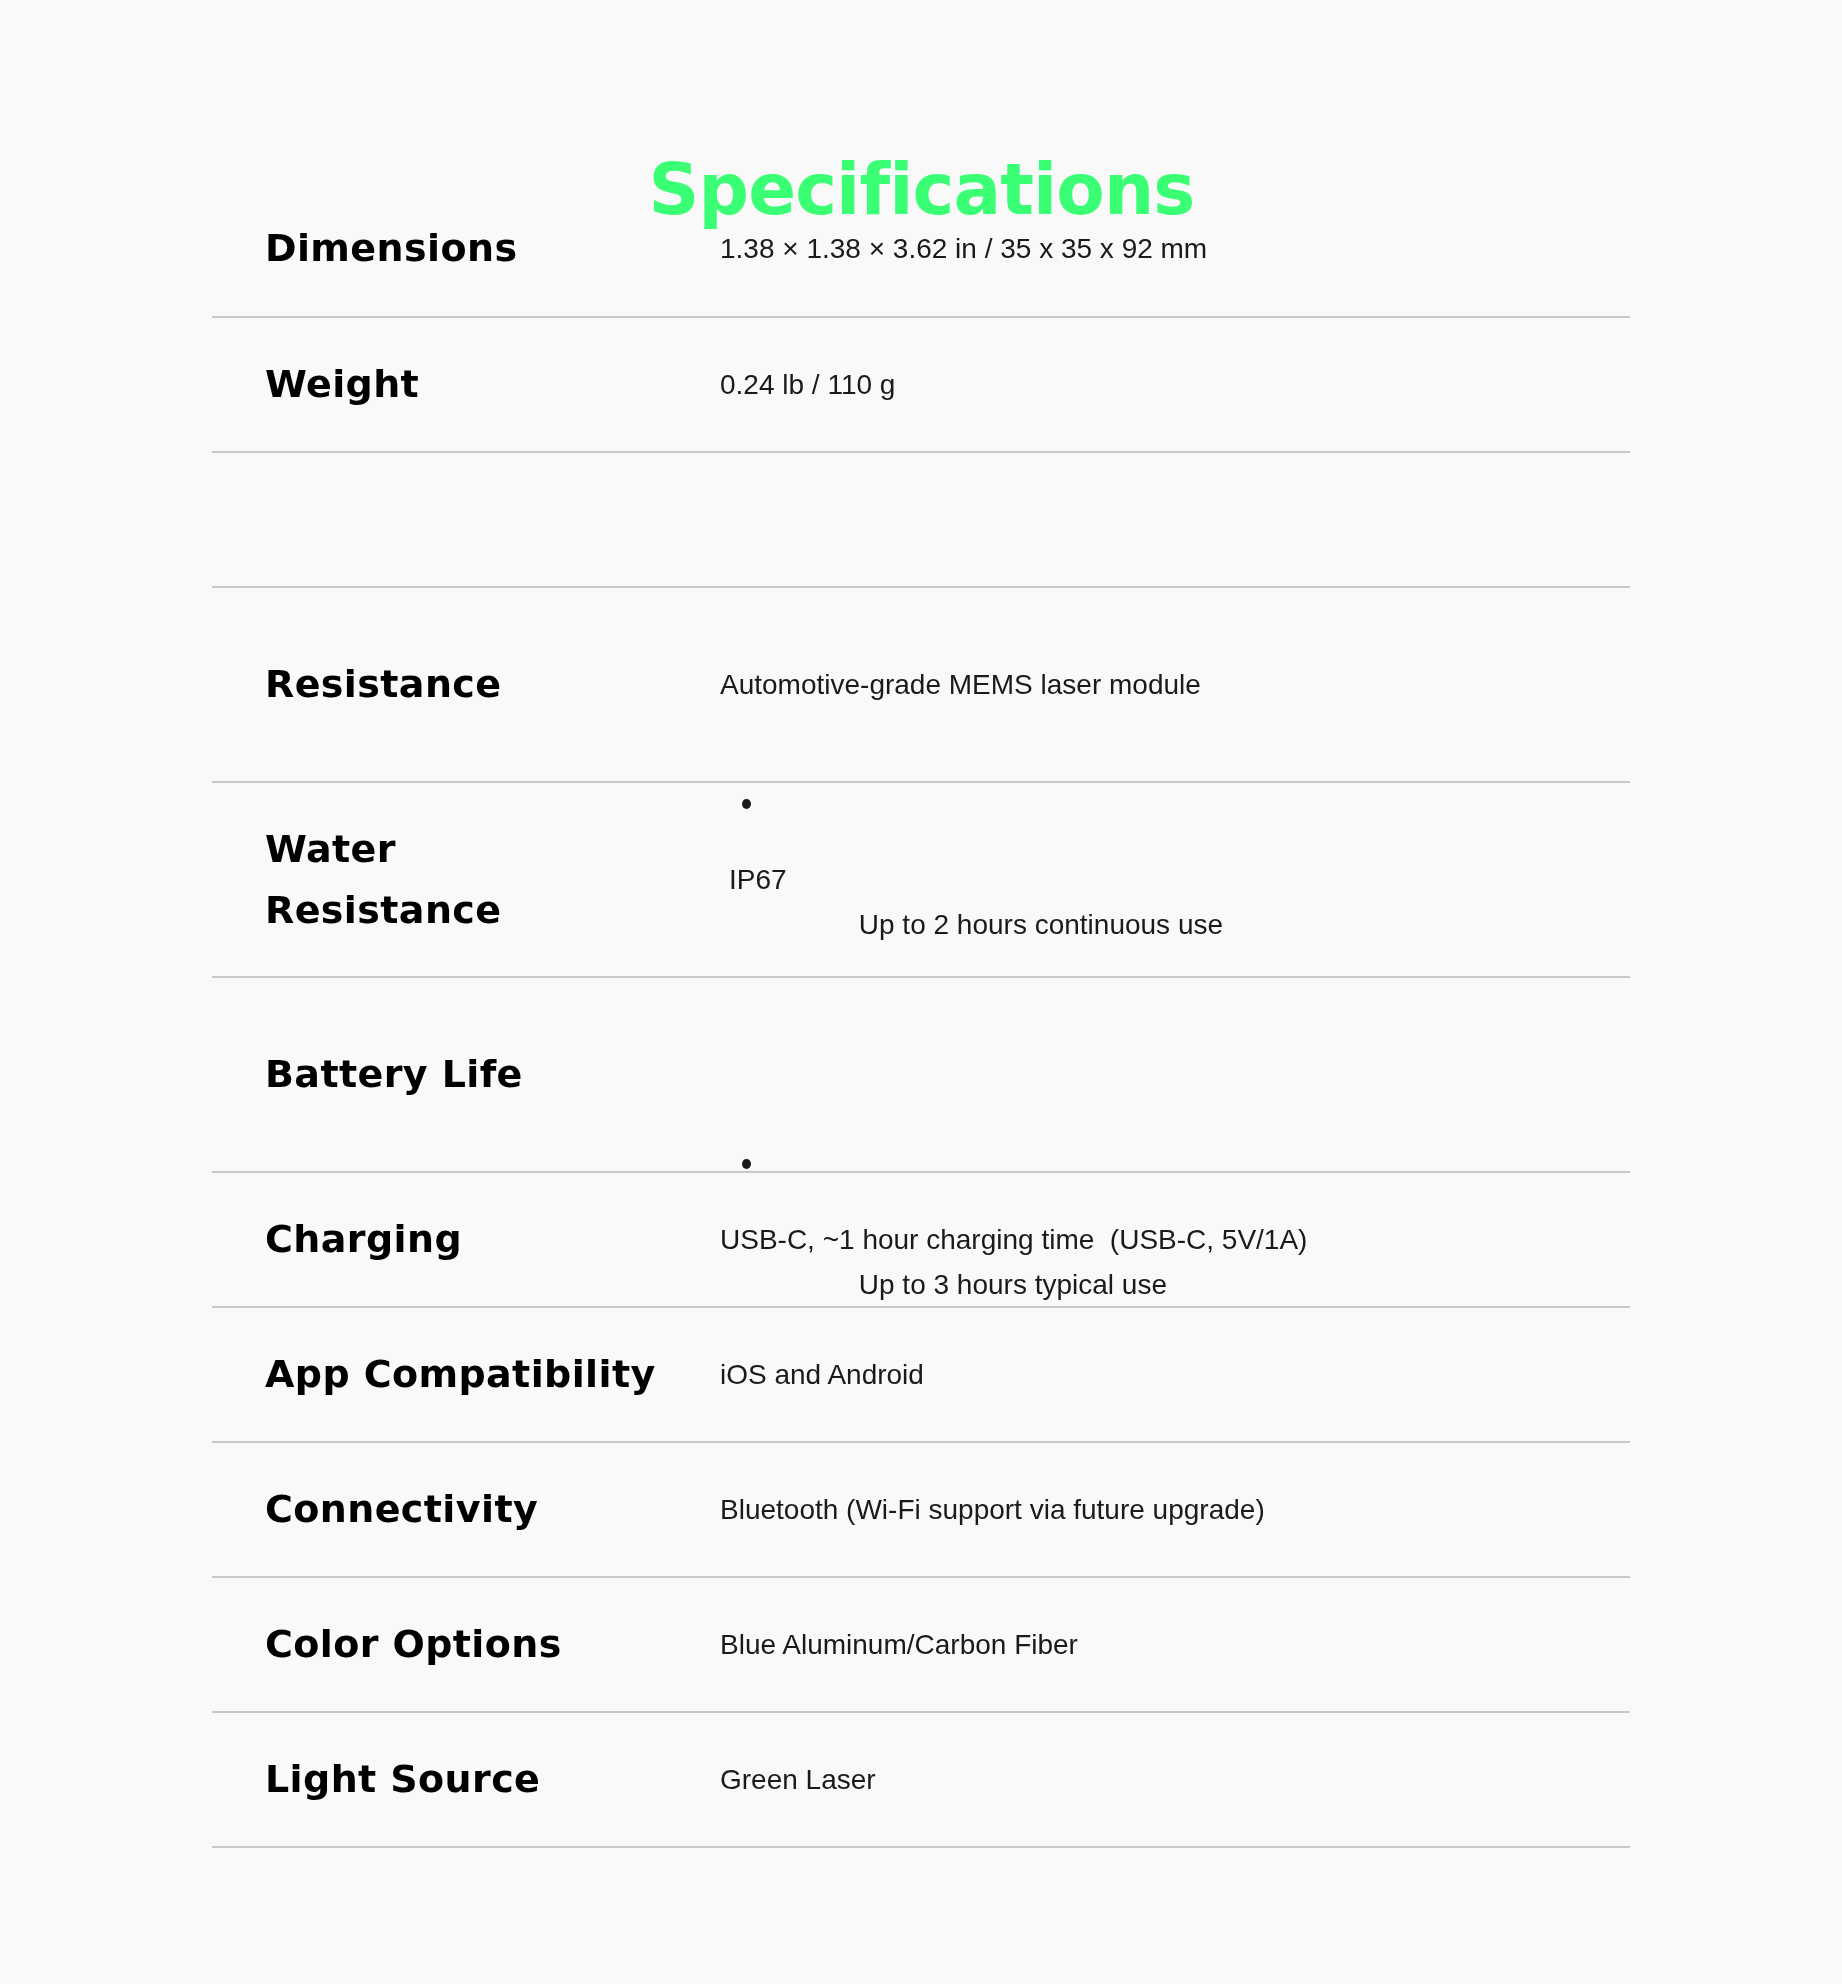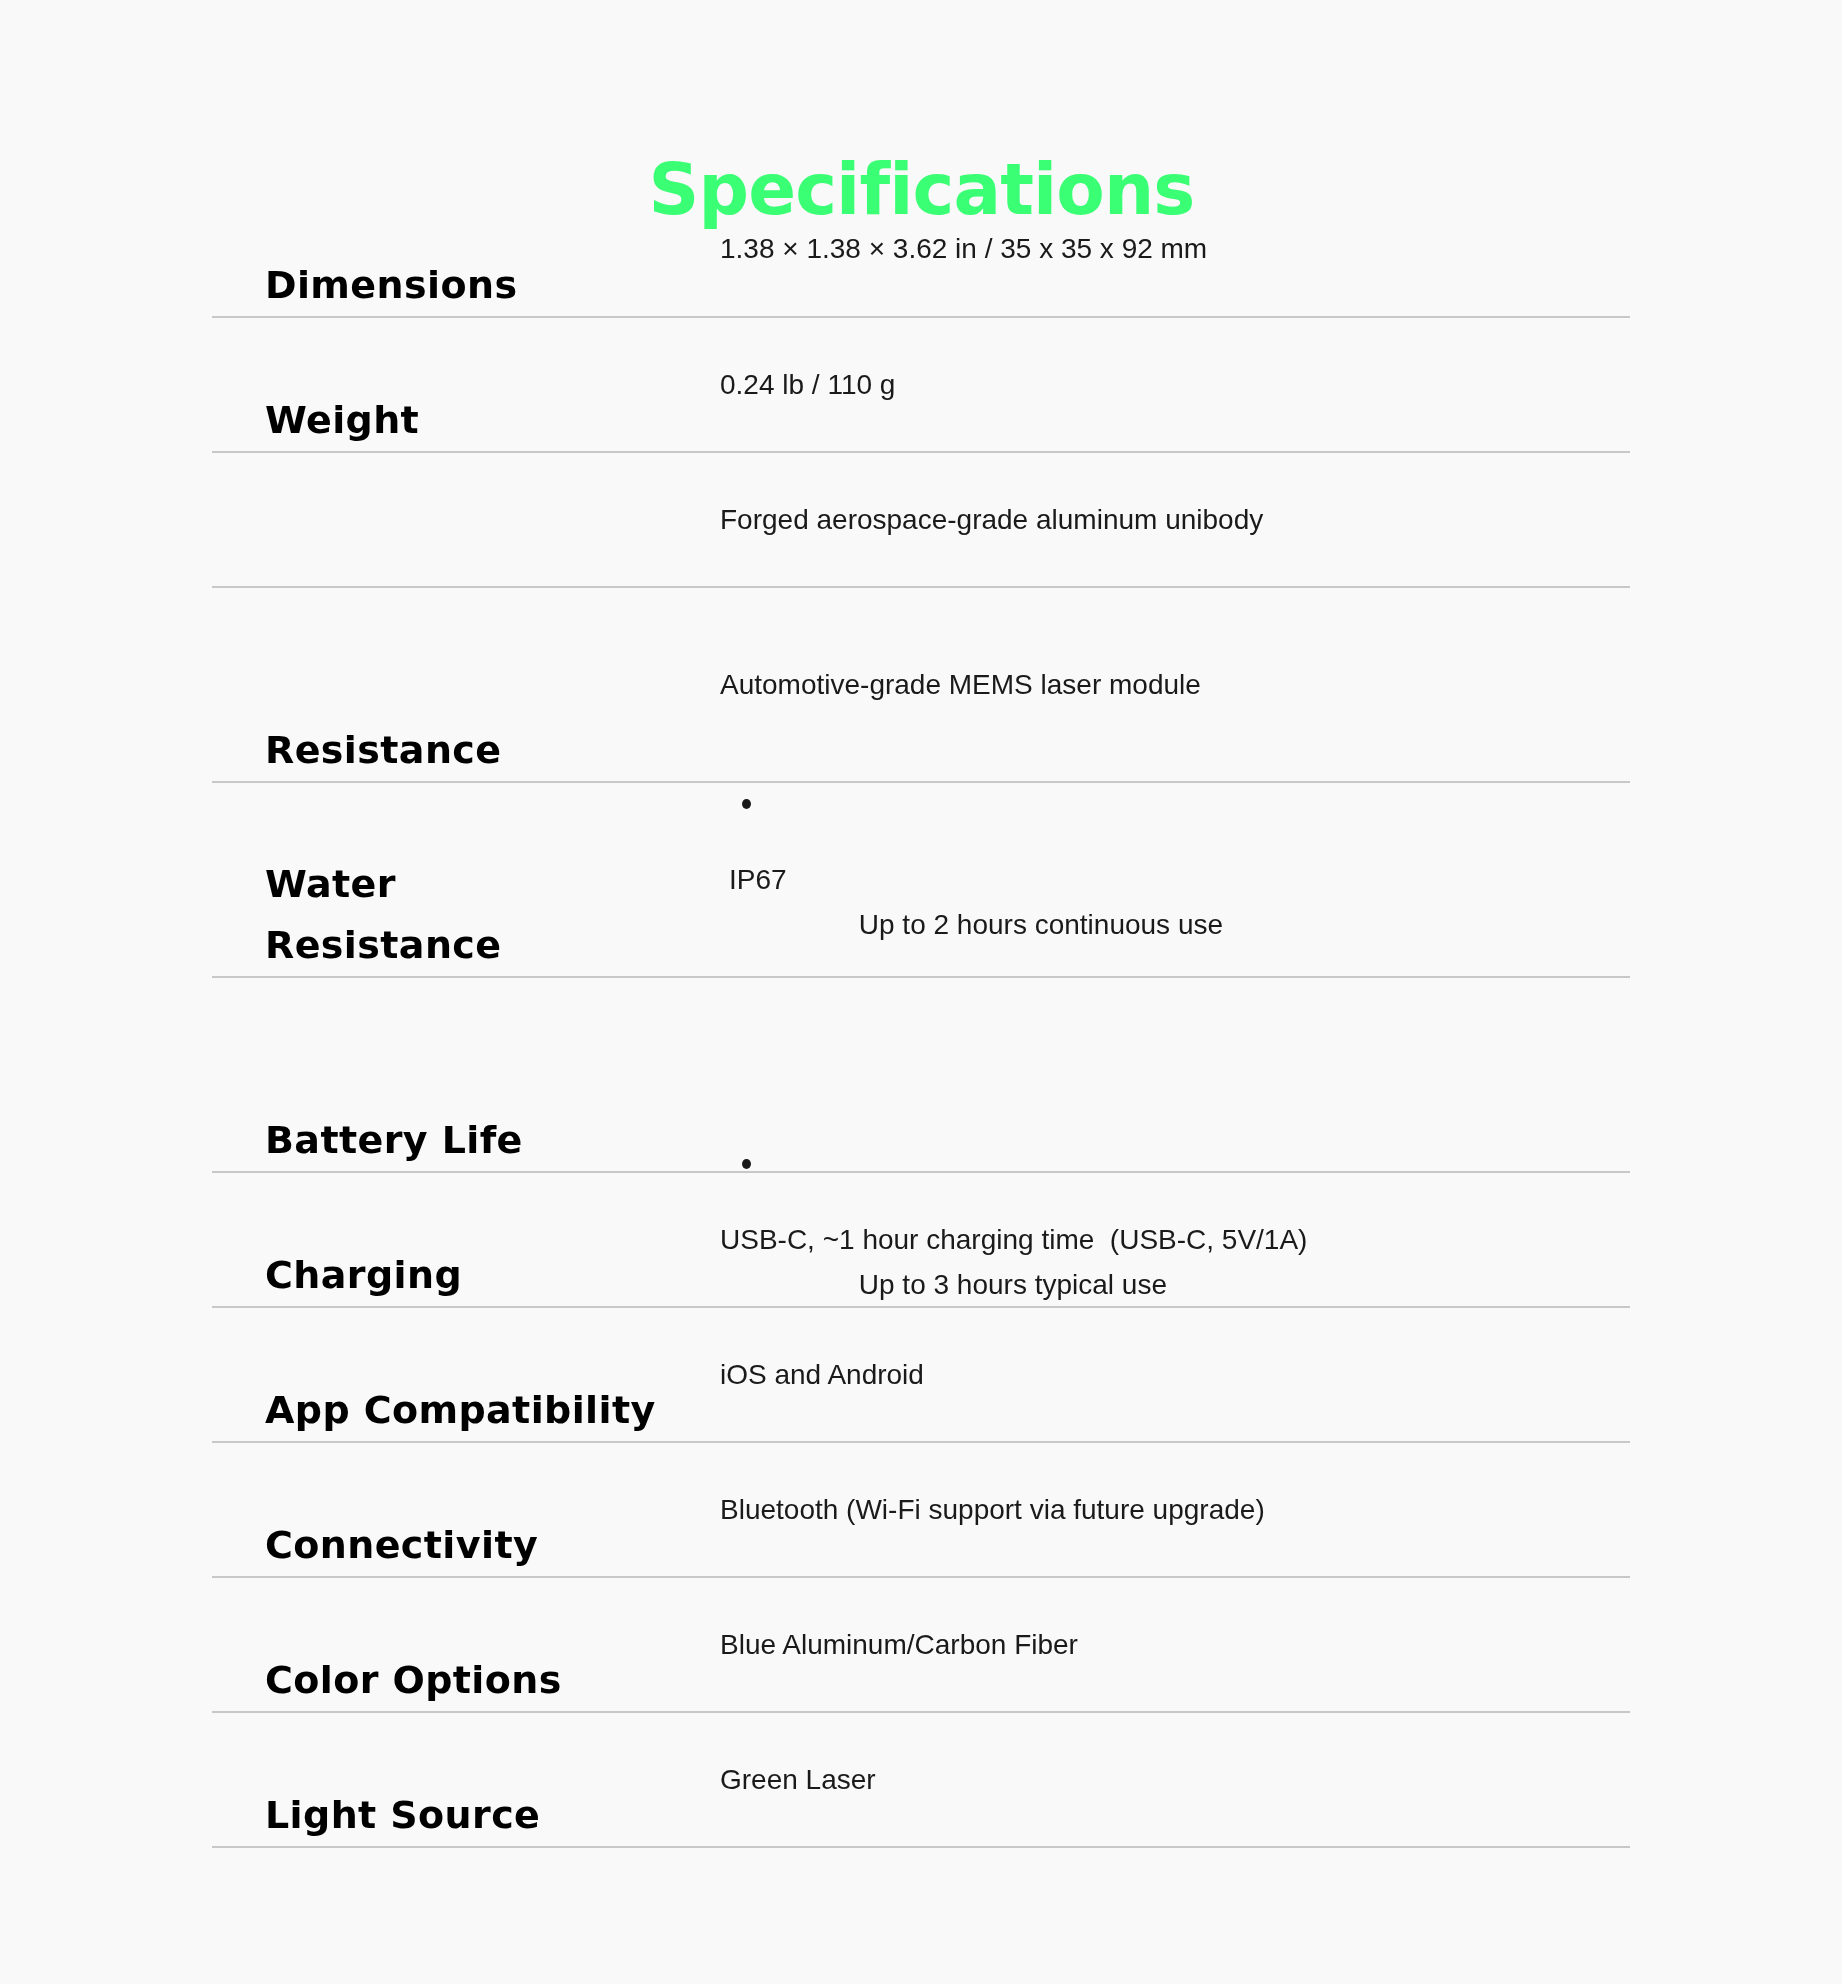--- a/index.html
+++ b/index.html
@@ -44,21 +44,21 @@
     .spec-row.double { height: 195px; }
     .spec-row.first.single { height: 137px; }
     .spec-label {
       position: absolute;
       left: 53px;
       top: 0;
       bottom: 0;
       width: 427px;
       display: flex;
       flex-direction: column;
-      justify-content: flex-end;
+      justify-content: center;
       font-family: "DejaVu Sans", sans-serif;
       font-weight: bold;
       font-size: 38px;
       line-height: 61px;
       color: #000000;
       letter-spacing: 0.4px;
     }
     .spec-label span { display: block; white-space: nowrap; }
     .spec-value {
       position: absolute;
@@ -111,21 +111,20 @@
   </div>
 
   <div class="spec-row single">
     <div class="spec-label">
       <span>Weight</span>
     </div>
     <div class="spec-value">0.24 lb / 110 g</div>
   </div>
 
   <div class="spec-row single">
-    <div class="spec-value">Forged aerospace-grade aluminum unibody</div>
   </div>
 
   <div class="spec-row double">
     <div class="spec-label">
       <span>Resistance</span>
     </div>
     <div class="spec-value">Automotive-grade MEMS laser module</div>
   </div>
 
   <div class="spec-row double">

